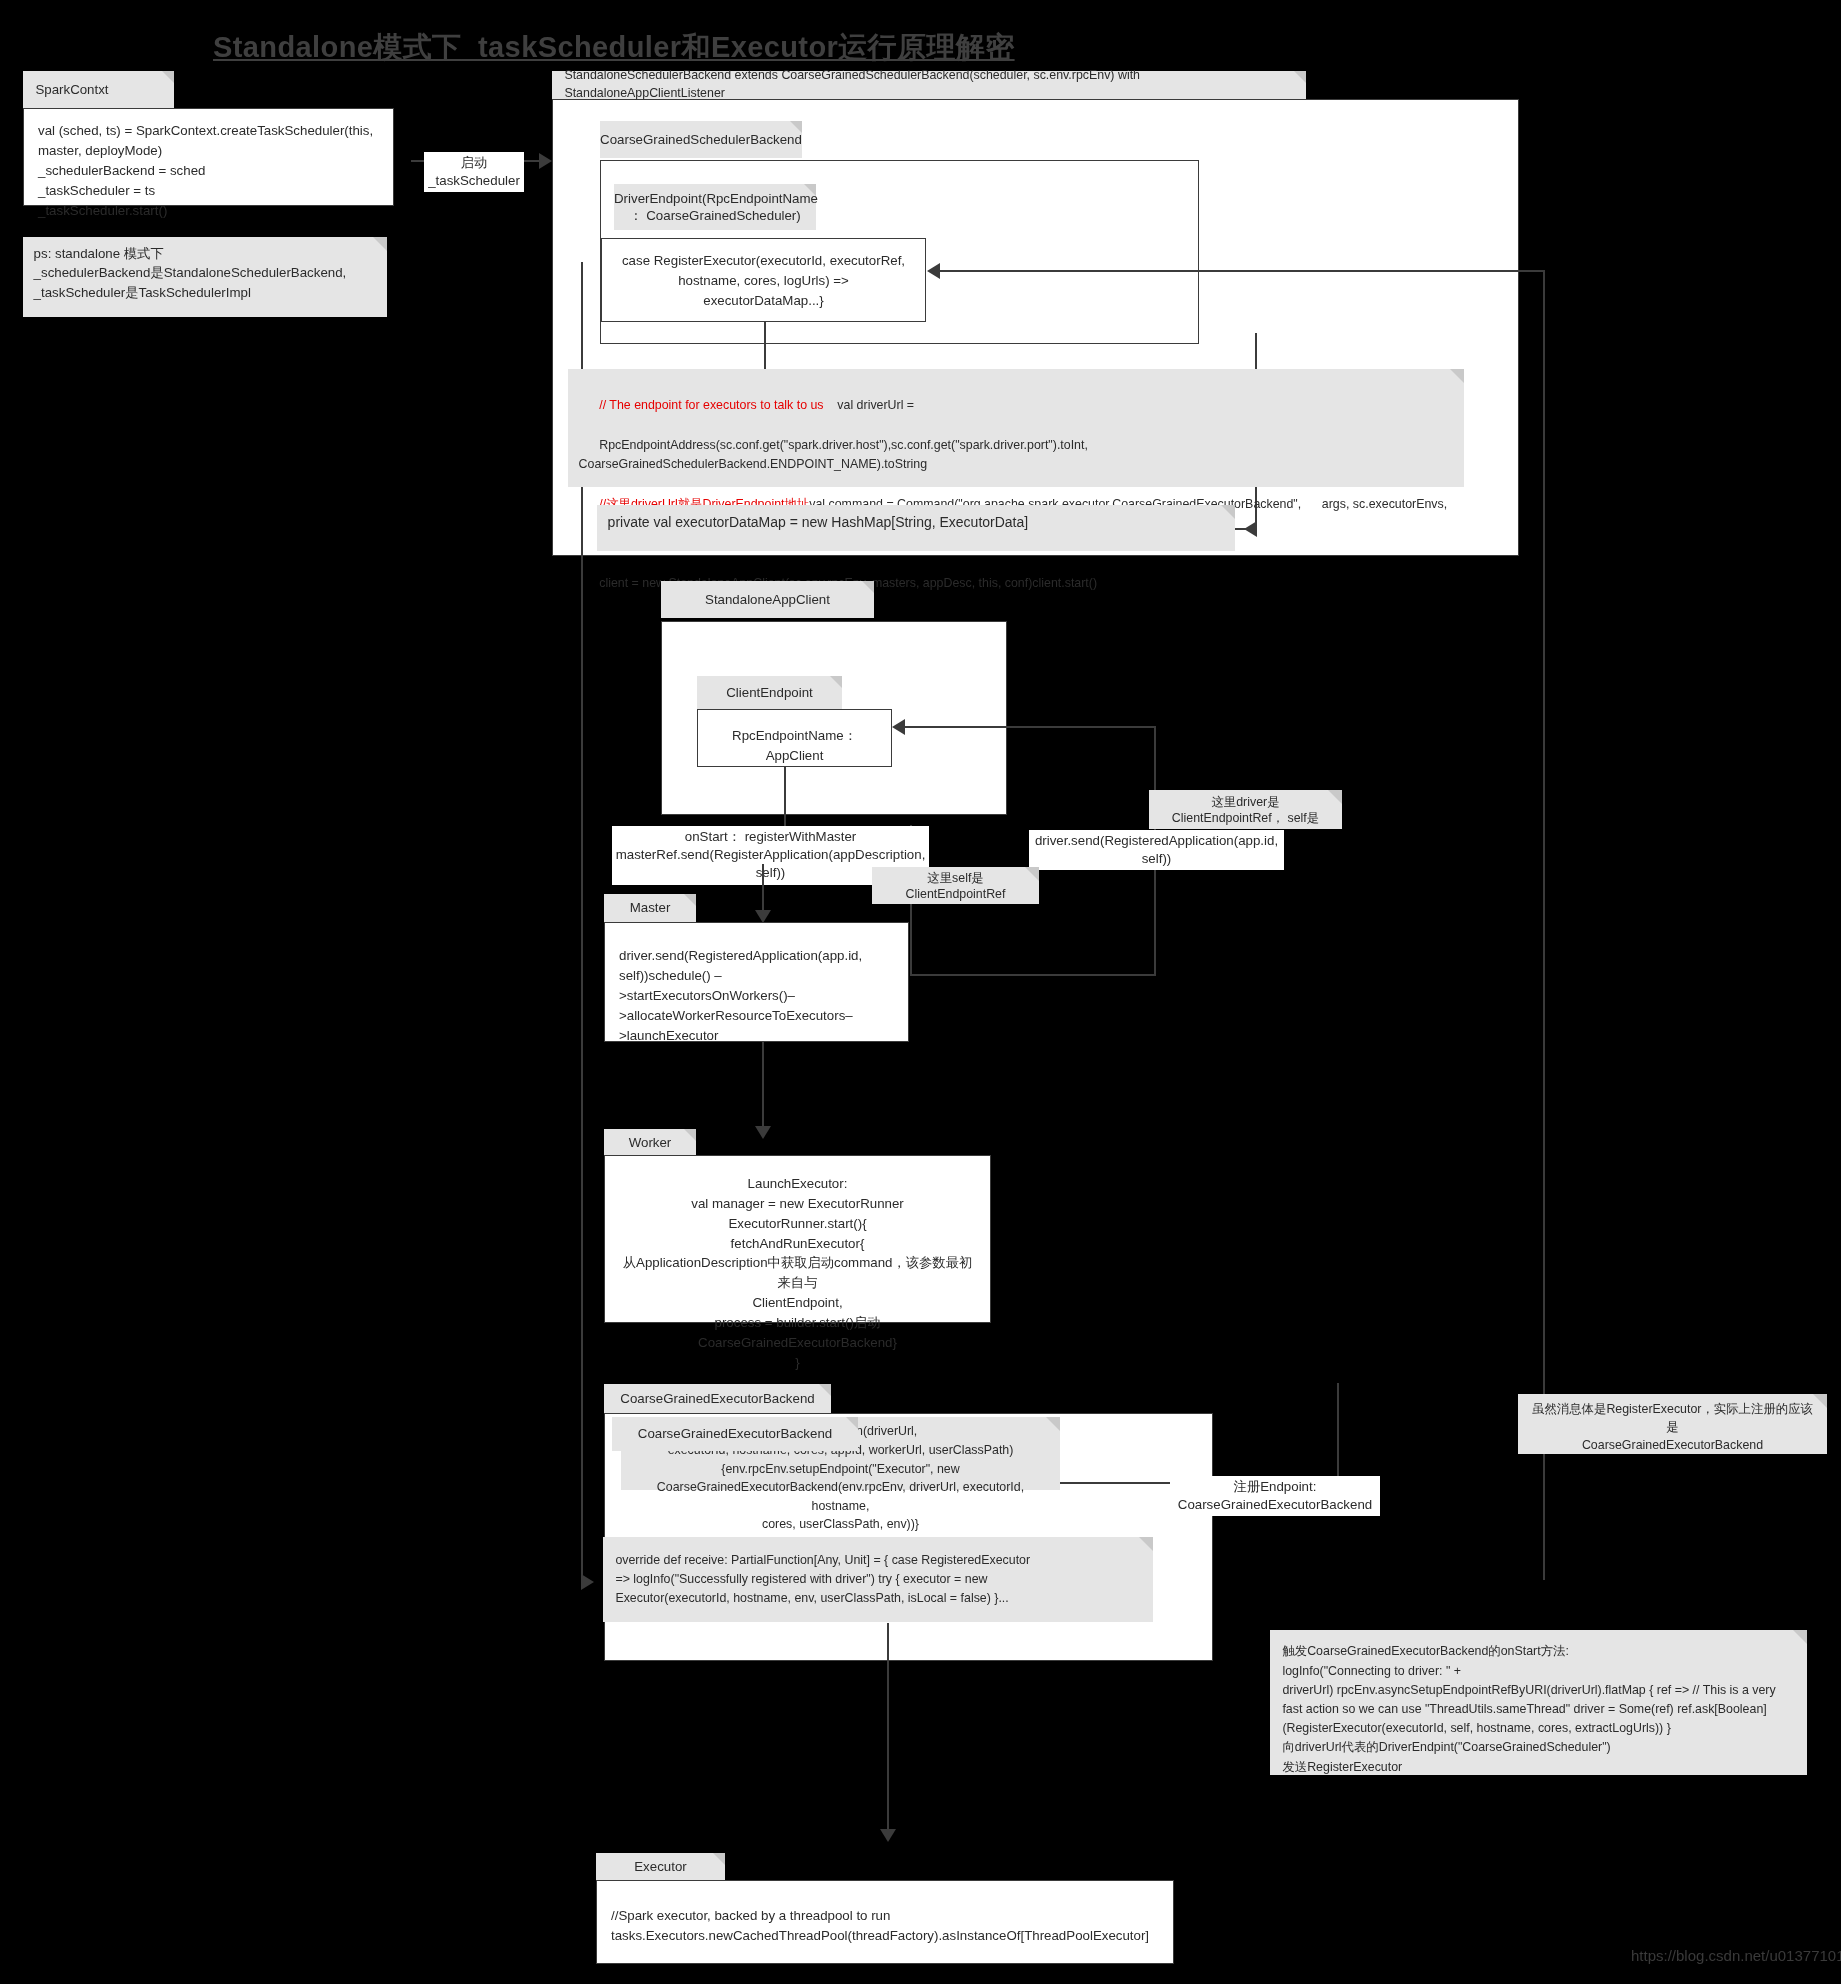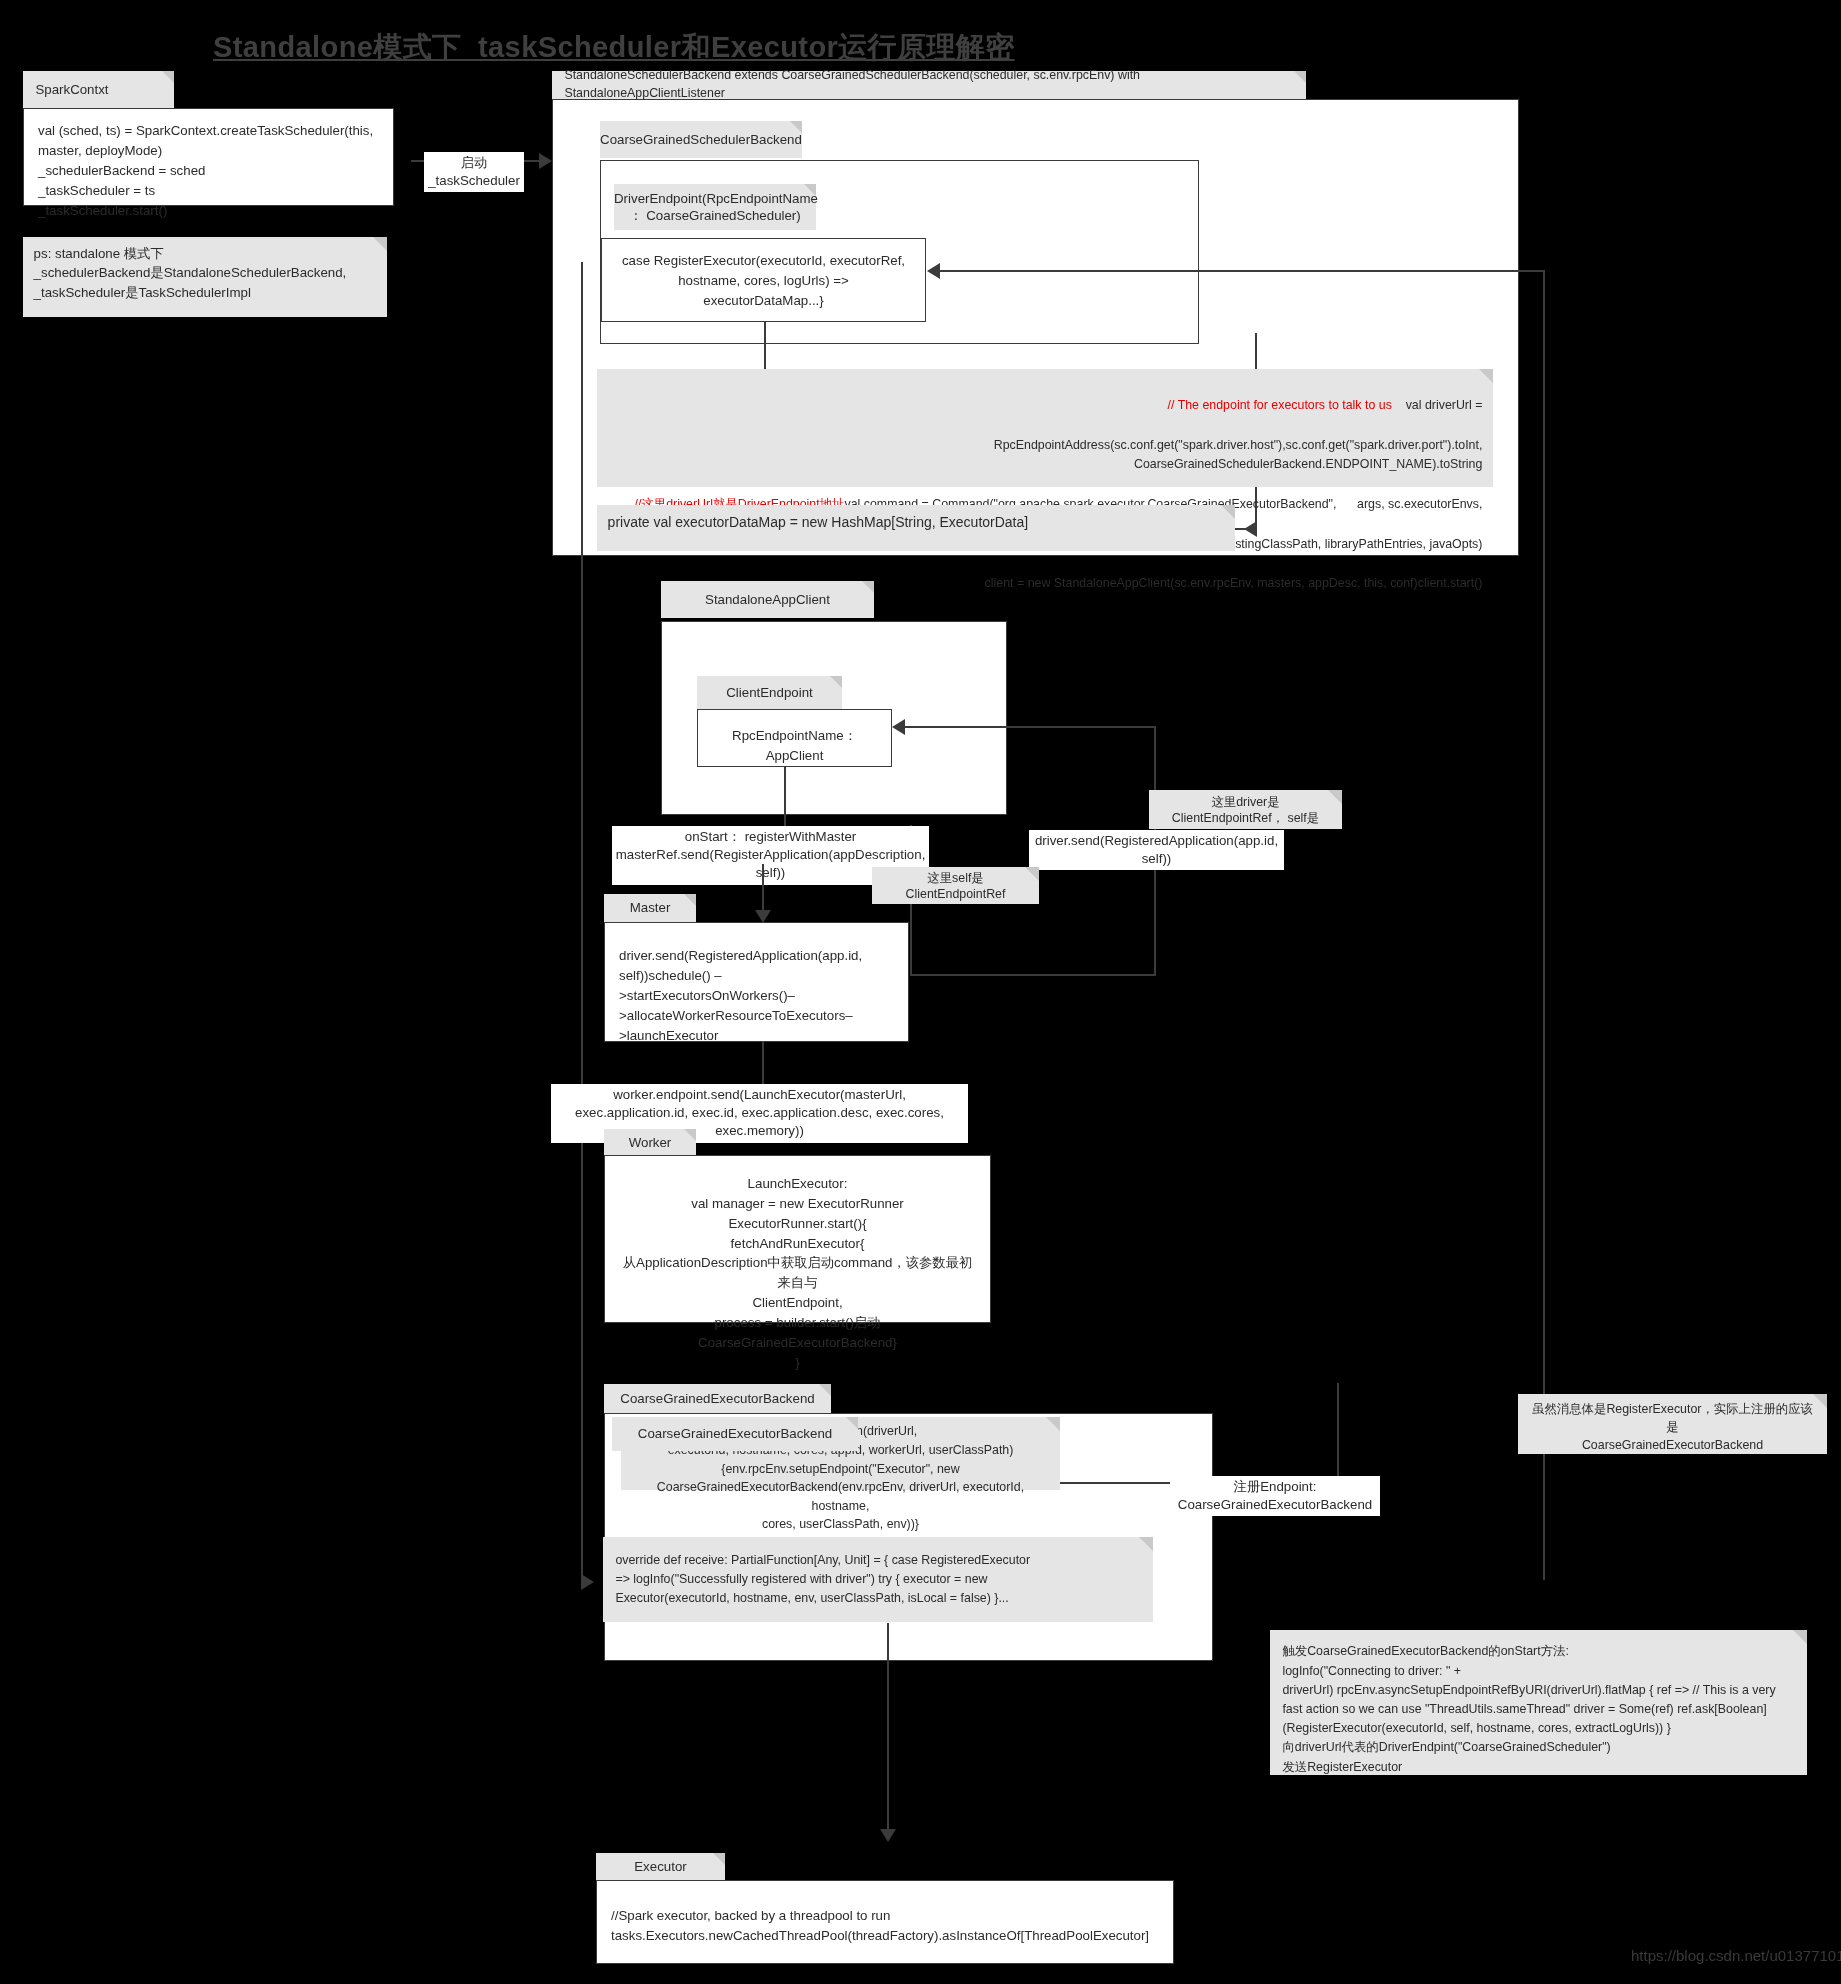--- a/index.html
+++ b/index.html
@@ -177,21 +177,21 @@
 
   <div class="ln v" style="left:764px; top:322px; height:51px;"></div>
   <div class="ln h" style="left:764px; top:372px; width:492px;"></div>
   <div class="ln v" style="left:1255px; top:333px; height:195px;"></div>
   <div class="arrow left" style="left:1244px; top:521px;"></div>
   <div class="ln h" style="left:1206px; top:528px; width:49px;"></div>
 
   <div class="ln v" style="left:581px; top:262px; height:1318px;"></div>
   <div class="arrow right" style="left:581px; top:1574px;"></div>
 
-  <div class="note" style="left:597px; top:369px; width:896px; height:118px;text-align:right;">
+  <div class="note" style="left:568px; top:369px; width:896px; height:118px;">
     <div class="cmt" style="font-size:12.4px; line-height:1.6;">
       <span class="red">// The endpoint for executors to talk to us</span><span>    val driverUrl =</span><br>
       <span>RpcEndpointAddress(sc.conf.get("spark.driver.host"),sc.conf.get("spark.driver.port").toInt,      CoarseGrainedSchedulerBackend.ENDPOINT_NAME).toString</span><br>
       <span class="red" style="text-decoration:underline;">//这里driverUrl就是DriverEndpoint地址</span><span>val command = Command("org.apache.spark.executor.CoarseGrainedExecutorBackend",      args, sc.executorEnvs,</span><br>
       <span>classPathEntries ++ testingClassPath, libraryPathEntries, javaOpts)</span><br>
       <span>client = new StandaloneAppClient(sc.env.rpcEnv, masters, appDesc, this, conf)client.start()</span>
     </div>
   </div>
 
   <div class="note" style="left:597px; top:505px; width:638px; height:46px;">
@@ -241,22 +241,20 @@
   </div>
   <div class="box" style="left:604px; top:922px; width:305px; height:120px;">
     <div class="box-text" style="padding-top:23px;">driver.send(RegisteredApplication(app.id,
 self))schedule() –&gt;startExecutorsOnWorkers()–
 &gt;allocateWorkerResourceToExecutors–
 &gt;launchExecutor</div>
   </div>
 
   <div class="ln v" style="left:762px; top:1042px; height:93px;"></div>
   <div class="arrow down" style="left:755px; top:1126px;"></div>
-  <div class="edge-label" style="left:551px; top:1084px; width:417px;">worker.endpoint.send(LaunchExecutor(masterUrl,
-exec.application.id, exec.id, exec.application.desc, exec.cores, exec.memory))</div>
 
   <div class="note tab" style="left:604px; top:1129px; width:92px; height:28px;">
     <span class="note-inner" style="width:100%; text-align:center;">Worker</span>
   </div>
   <div class="box center" style="left:604px; top:1155px; width:387px; height:168px;">
     <div class="box-text" style="padding-top:17.7px;">LaunchExecutor:
 val manager = new ExecutorRunner
 ExecutorRunner.start(){
 fetchAndRunExecutor{
 从ApplicationDescription中获取启动command，该参数最初来自与

